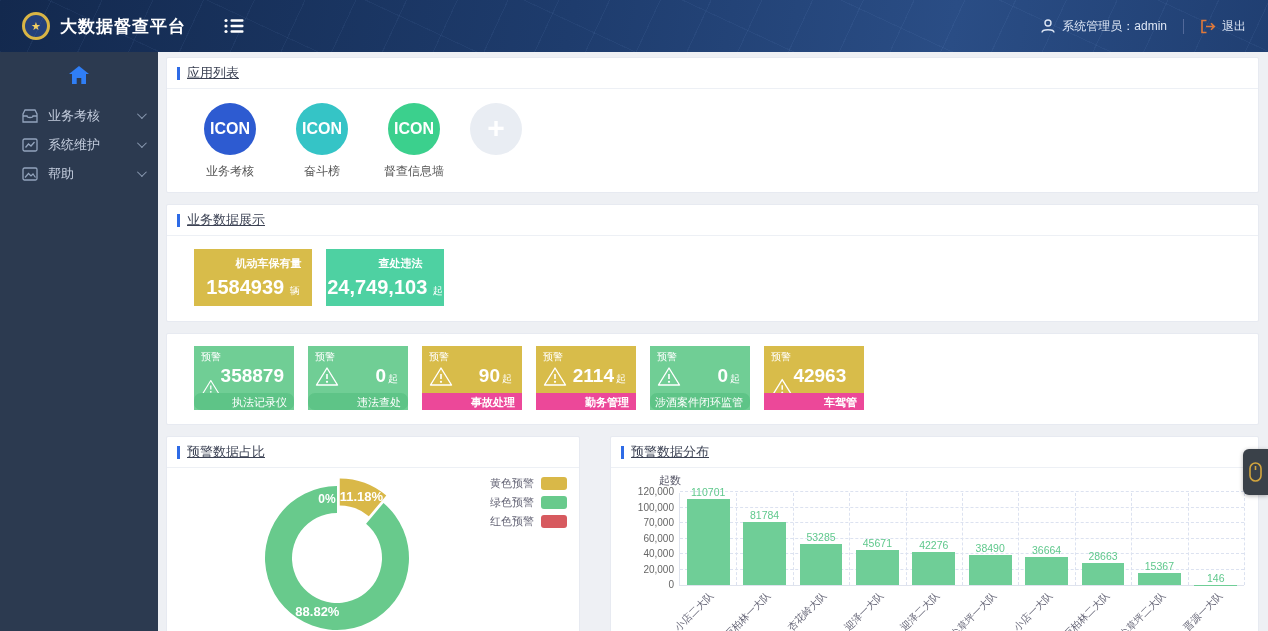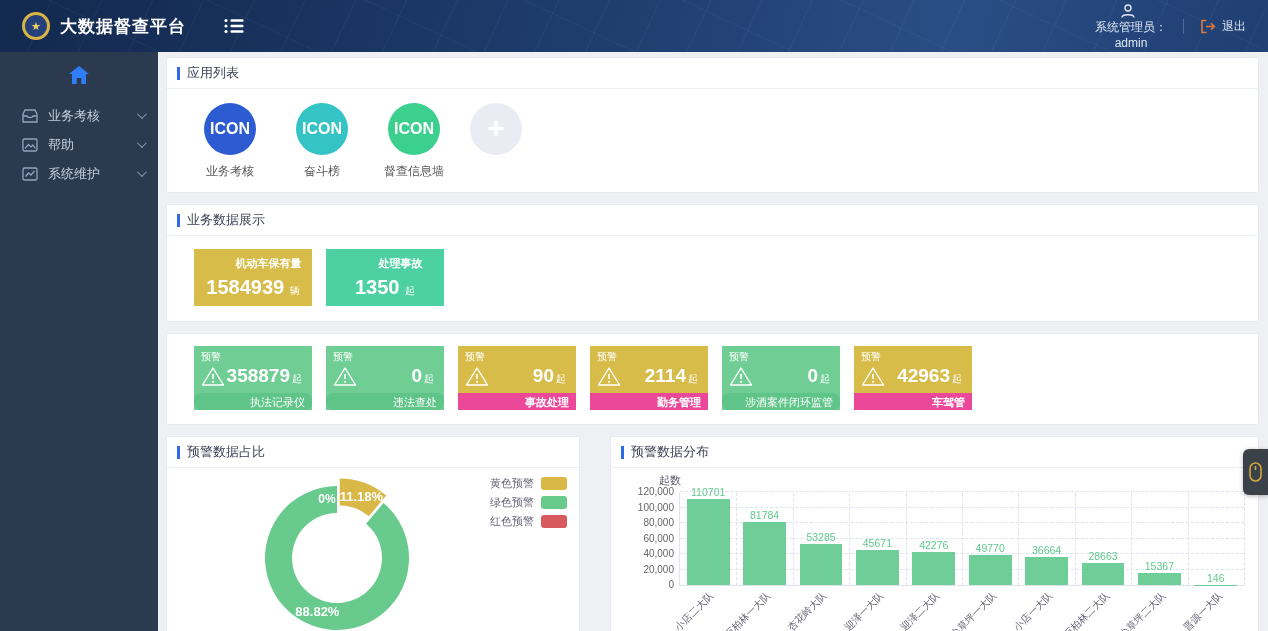--- a/index.html
+++ b/index.html
@@ -12,40 +12,40 @@
     display:flex; align-items:center; padding:0 22px; }
   .navbar::after { content:""; position:absolute; inset:0; pointer-events:none;
     background:repeating-linear-gradient(115deg, rgba(150,190,255,.06) 0 1px, transparent 1px 46px),
                repeating-linear-gradient(25deg, rgba(150,190,255,.05) 0 1px, transparent 1px 67px); }
   .logo-badge { width:28px; height:28px; border-radius:50%; background:#24407a;
     border:3px solid #d9b545; display:flex; align-items:center; justify-content:center;
     color:#f3cf62; font-size:11px; flex:0 0 auto; }
   .nav-title { color:#fff; font-size:17px; font-weight:bold; letter-spacing:1px; margin-left:10px; }
   .nav-menu-icon { margin-left:38px; cursor:pointer; display:flex; }
   .nav-right { margin-left:auto; display:flex; align-items:center; color:#dde6f5; font-size:12px; z-index:2;}
-  .nav-user { display:flex; align-items:center; cursor:pointer;flex-direction:column; }
+  .nav-user { display:flex; align-items:center; cursor:pointer; }
   .nav-divider { width:1px; height:15px; background:#52699a; margin:0 16px; }
   .nav-logout { display:flex; align-items:center; cursor:pointer; }
   .nav-logout svg { margin-right:6px; }
 
   
   .sidebar { position:fixed; left:0; top:52px; width:158px; height:579px; background:#2c3a50; z-index:20; }
   .side-home { display:flex; justify-content:center; padding:13px 0 16px; cursor:pointer; }
   .side-item { display:flex; align-items:center; height:29px; padding:0 14px 0 22px;
     color:#c5cede; font-size:13px; cursor:pointer; }
   .side-item svg { margin-right:10px; flex:0 0 auto; }
   .side-chevron { margin-left:auto; width:7px; height:7px; border-right:1px solid #8a99b0;
     border-bottom:1px solid #8a99b0; transform:rotate(45deg) translateY(-2px); }
 
   
   .main { position:absolute; left:158px; top:52px; width:1110px; height:579px; padding:5px 9px 0 8px; }
   .panel { background:#fff; border:1px solid #e7eaf1; border-radius:2px; margin-bottom:11px; }
   .panel-hd { display:flex; align-items:center; padding:6px 10px; border-bottom:1px solid #edf0f5; }
   .panel-hd .bar { width:3px; height:13px; background:#2e6be6; margin-right:7px; }
-  .panel-hd .txt { font-size:13px; color:#3c4254; }
+  .panel-hd .txt { font-size:13px; color:#3c4254;text-decoration:underline; }
 
   
   .apps-row { display:flex; padding:14px 0 12px 27px; gap:20px; }
   .app { width:72px; text-align:center; cursor:pointer; }
   .app-circle { width:52px; height:52px; border-radius:50%; margin:0 auto; display:flex;
     align-items:center; justify-content:center; color:#fff; font-size:16px; font-weight:bold; }
   .app-label { margin-top:8px; font-size:12px; color:#555; }
   .app-add { width:52px; height:52px; border-radius:50%; background:#e9edf3; display:flex;
     align-items:center; justify-content:center; cursor:pointer; }
   .app-add span { color:#fff; font-size:30px; font-weight:bold; line-height:1; margin-top:-3px; }
@@ -54,21 +54,21 @@
   .cards-row { display:flex; padding:13px 0 15px 27px; gap:14px; }
   .stat-card { width:118px; height:57px; text-align:center; color:#fff; padding-top:7px; cursor:default; }
   .stat-card.gold { background:#d8bc4a; }
   .stat-card.mint { background:#4ed1a2; }
   .stat-title { font-size:11px; font-weight:bold;padding-left:31px; }
   .stat-value { font-size:20px; font-weight:bold; margin-top:5px; white-space:nowrap; }
   .stat-unit { font-size:10px; font-weight:normal; }
 
   
   .warn-row { display:flex; padding:12px 0 14px 27px; gap:14px; }
-  .warn-card { width:118px; height:64px; color:#fff; position:relative; overflow:hidden; cursor:default;}
+  .warn-card { width:100px; height:64px; color:#fff; position:relative; overflow:hidden; cursor:default;}
   .warn-card.green { background:#70ce95; }
   .warn-card.gold { background:#d8bc4a; }
   .warn-badge { font-size:10px; padding:4px 0 0 7px; }
   .warn-mid { display:flex; align-items:center; padding:1px 10px 0 7px; }
   .warn-value { margin-left:auto; font-size:19px; font-weight:bold; }
   .warn-unit { font-size:10px; font-weight:normal; margin-left:2px; }
   .warn-foot { position:absolute; left:0; right:0; bottom:0; height:17px; font-size:11px;
     text-align:right; padding:2px 7px 0 0; }
   .warn-card.green .warn-foot { background:#5ec487;border-radius:7px; }
   .warn-card.gold .warn-foot { background:#ec4899;font-weight:bold; }
@@ -150,33 +150,33 @@
   <div class="side-item">
     <svg width="16" height="14" viewBox="0 0 16 14">
       <path d="M1 5 L3 1 H13 L15 5 V13 H1 Z M1 7 H5 C5 9 11 9 11 7 H15" fill="none" stroke="#93a4bd" stroke-width="1.3"></path>
     </svg>
     <span>业务考核</span>
     <span class="side-chevron"></span>
   </div>
   <div class="side-item">
     <svg width="16" height="14" viewBox="0 0 16 14">
       <rect x="1" y="1" width="14" height="12" rx="1.5" fill="none" stroke="#93a4bd" stroke-width="1.3"></rect>
+      <path d="M3.5 9.5 L6.5 6 L9 8 L12.5 4" fill="none" stroke="#93a4bd" stroke-width="1.3"></path>
+    </svg>
+    <span>系统维护</span>
+    <span class="side-chevron"></span>
+  </div>
+  <div class="side-item">
+    <svg width="16" height="14" viewBox="0 0 16 14">
+      <rect x="1" y="1" width="14" height="12" rx="1.5" fill="none" stroke="#93a4bd" stroke-width="1.3"></rect>
       <path d="M3 10.5 L6.5 6.5 L9 9 L11 7 L13.5 10.5" fill="none" stroke="#93a4bd" stroke-width="1.2"></path>
     </svg>
     <span>帮助</span>
     <span class="side-chevron"></span>
   </div>
-  <div class="side-item">
-    <svg width="16" height="14" viewBox="0 0 16 14">
-      <rect x="1" y="1" width="14" height="12" rx="1.5" fill="none" stroke="#93a4bd" stroke-width="1.3"></rect>
-      <path d="M3.5 9.5 L6.5 6 L9 8 L12.5 4" fill="none" stroke="#93a4bd" stroke-width="1.3"></path>
-    </svg>
-    <span>系统维护</span>
-    <span class="side-chevron"></span>
-  </div>
 </div>
 
 <div class="main">
 
   <div class="panel">
     <div class="panel-hd">
       <span class="bar"></span>
       <span class="txt">应用列表</span>
     </div>
     <div class="apps-row">
@@ -204,22 +204,22 @@
     <div class="panel-hd">
       <span class="bar"></span>
       <span class="txt">业务数据展示</span>
     </div>
     <div class="cards-row" id="stat-cards">
         <div class="stat-card gold">
           <div class="stat-title">机动车保有量</div>
           <div class="stat-value"><span>1584939</span> <span class="stat-unit">辆</span></div>
         </div>
         <div class="stat-card mint">
-          <div class="stat-title">处理事故</div>
-          <div class="stat-value"><span>1350</span> <span class="stat-unit">起</span></div>
+          <div class="stat-title">查处违法</div>
+          <div class="stat-value"><span>24,749,103</span> <span class="stat-unit">起</span></div>
         </div>
       </div>
   </div>
 
   <div class="panel">
     <div class="warn-row" id="warn-cards">
         <div class="warn-card green">
           <div class="warn-badge">预警</div>
           <div class="warn-mid">
             <svg width="24" height="21" viewBox="0 0 24 21">
@@ -345,35 +345,35 @@
             <div class="bc-grid-v" style="left:50%"></div>
             <div class="bc-grid-v" style="left:60%"></div>
             <div class="bc-grid-v" style="left:70%"></div>
             <div class="bc-grid-v" style="left:80%"></div>
             <div class="bc-grid-v" style="left:90%"></div>
             <div class="bc-grid-v" style="left:100%"></div>
             <div class="bc-ytick" style="left:-54px;bottom:-5px">0</div>
             <div class="bc-ytick" style="left:-54px;bottom:10.5px">20,000</div>
             <div class="bc-ytick" style="left:-54px;bottom:26px">40,000</div>
             <div class="bc-ytick" style="left:-54px;bottom:41.5px">60,000</div>
-            <div class="bc-ytick" style="left:-54px;bottom:57px">80,000</div>
+            <div class="bc-ytick" style="left:-54px;bottom:57px">70,000</div>
             <div class="bc-ytick" style="left:-54px;bottom:72.5px">100,000</div>
             <div class="bc-ytick" style="left:-54px;bottom:88px">120,000</div>
             <div class="bc-bar" style="left:1.2%;width:7.6%;height:85.79327500000001px"></div>
             <div class="bc-vlabel" style="left:0%;bottom:86.79327500000001px">110701</div>
             <div class="bc-bar" style="left:11.2%;width:7.6%;height:63.3826px"></div>
             <div class="bc-vlabel" style="left:10%;bottom:64.3826px">81784</div>
             <div class="bc-bar" style="left:21.2%;width:7.6%;height:41.295875px"></div>
             <div class="bc-vlabel" style="left:20%;bottom:42.295875px">53285</div>
             <div class="bc-bar" style="left:31.2%;width:7.6%;height:35.395025px"></div>
             <div class="bc-vlabel" style="left:30%;bottom:36.395025px">45671</div>
             <div class="bc-bar" style="left:41.2%;width:7.6%;height:32.7639px"></div>
             <div class="bc-vlabel" style="left:40%;bottom:33.7639px">42276</div>
             <div class="bc-bar" style="left:51.2%;width:7.6%;height:29.829749999999997px"></div>
-            <div class="bc-vlabel" style="left:50%;bottom:30.829749999999997px">49770</div>
+            <div class="bc-vlabel" style="left:50%;bottom:30.829749999999997px">38490</div>
             <div class="bc-bar" style="left:61.2%;width:7.6%;height:28.4146px"></div>
             <div class="bc-vlabel" style="left:60%;bottom:29.4146px">36664</div>
             <div class="bc-bar" style="left:71.2%;width:7.6%;height:22.213825px"></div>
             <div class="bc-vlabel" style="left:70%;bottom:23.213825px">28663</div>
             <div class="bc-bar" style="left:81.2%;width:7.6%;height:11.909424999999999px"></div>
             <div class="bc-vlabel" style="left:80%;bottom:12.909424999999999px">15367</div>
             <div class="bc-bar" style="left:91.2%;width:7.6%;height:0.11315px"></div>
             <div class="bc-vlabel" style="left:90%;bottom:1.11315px">146</div>
           </div>
         <div class="bc-xlabels" id="bc-xlabels">

